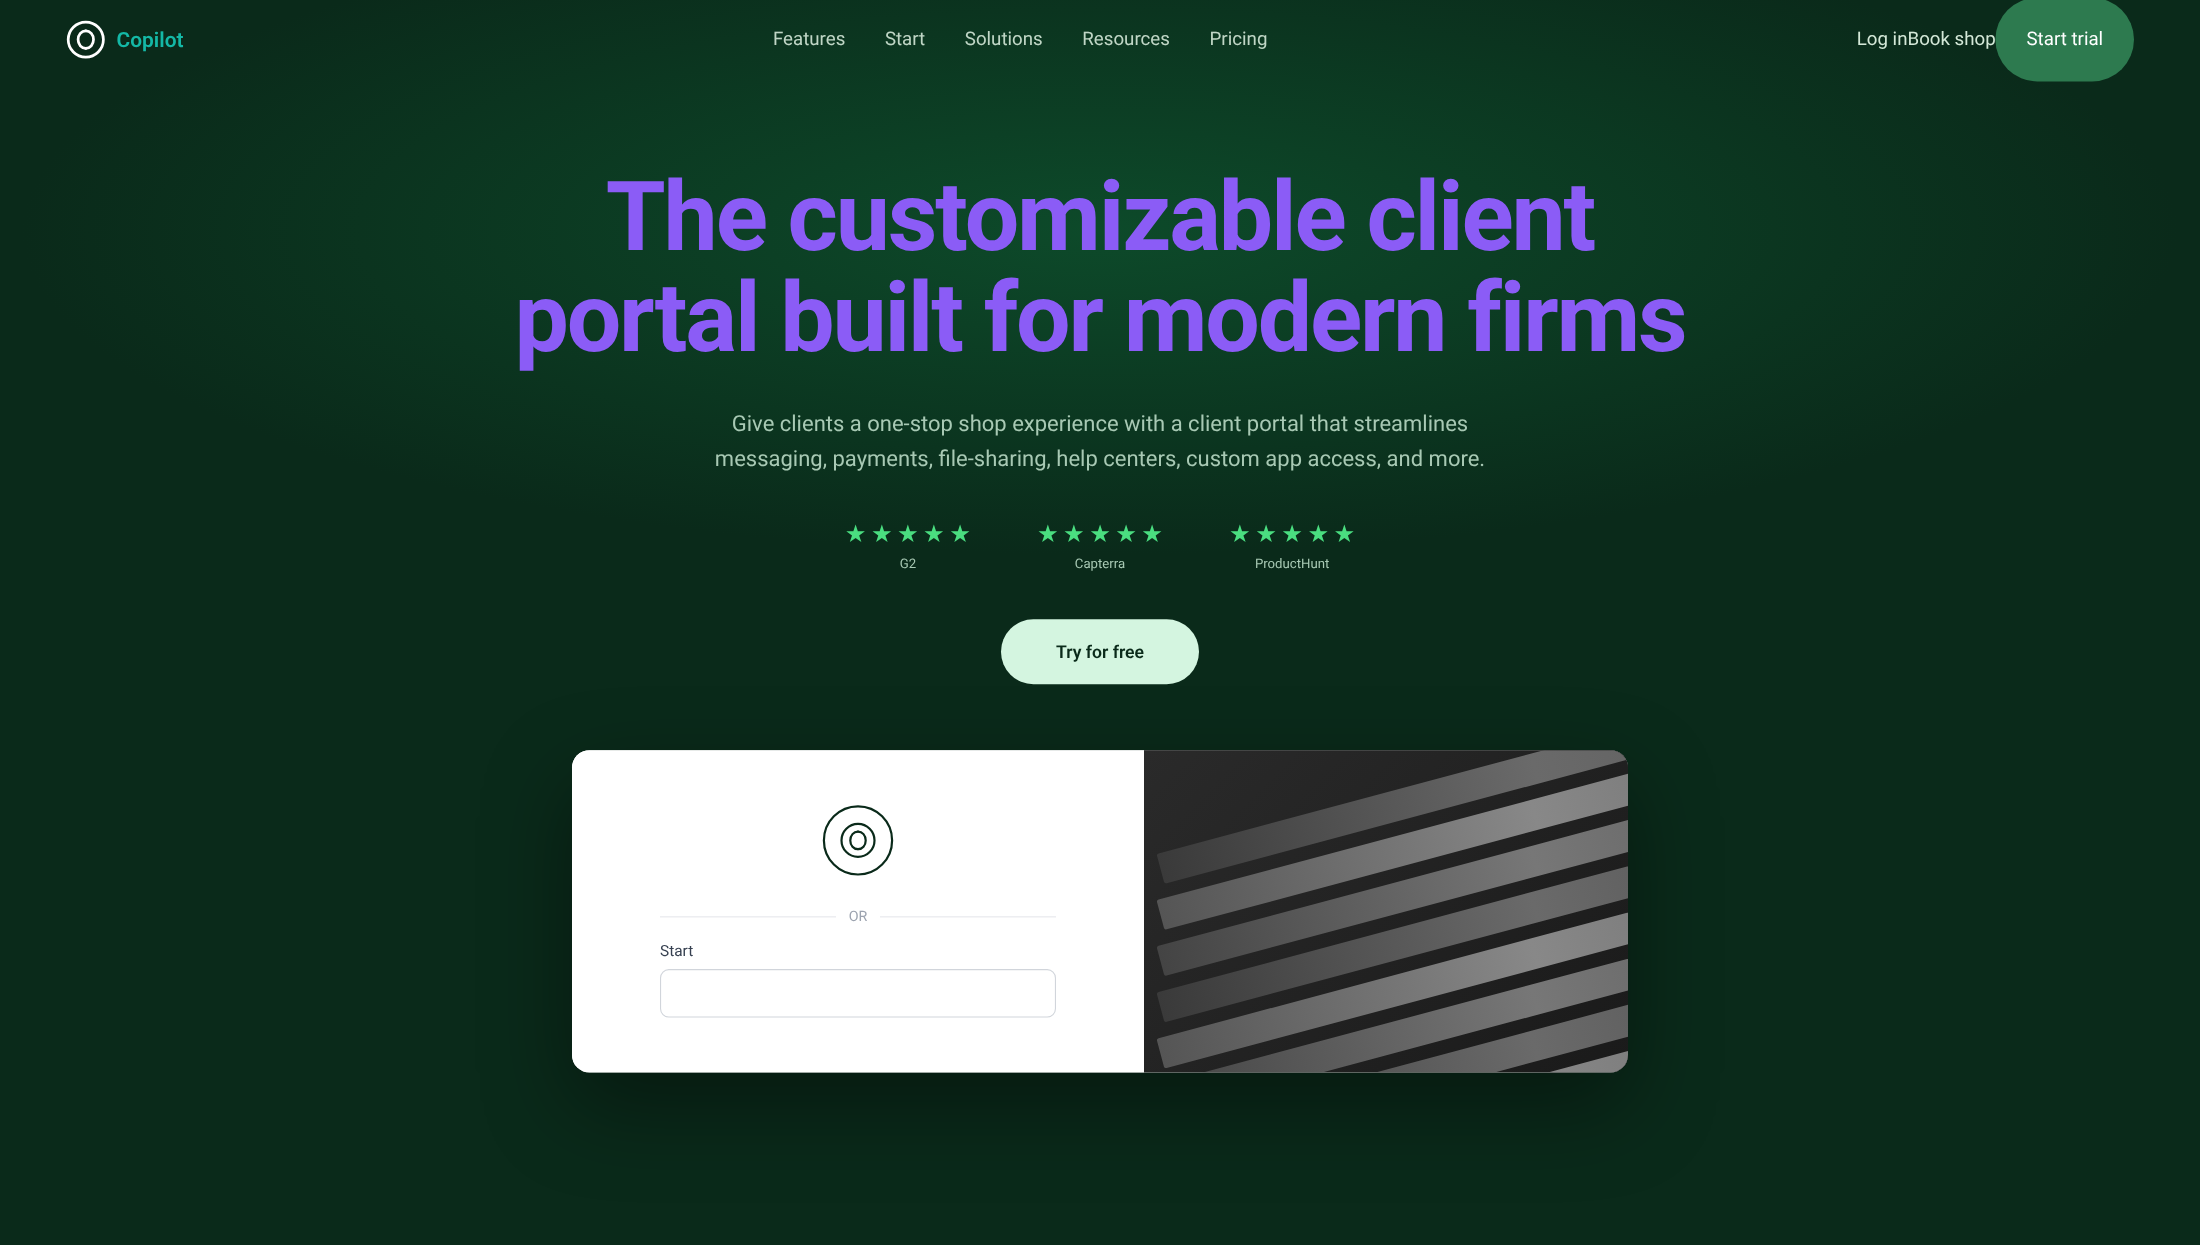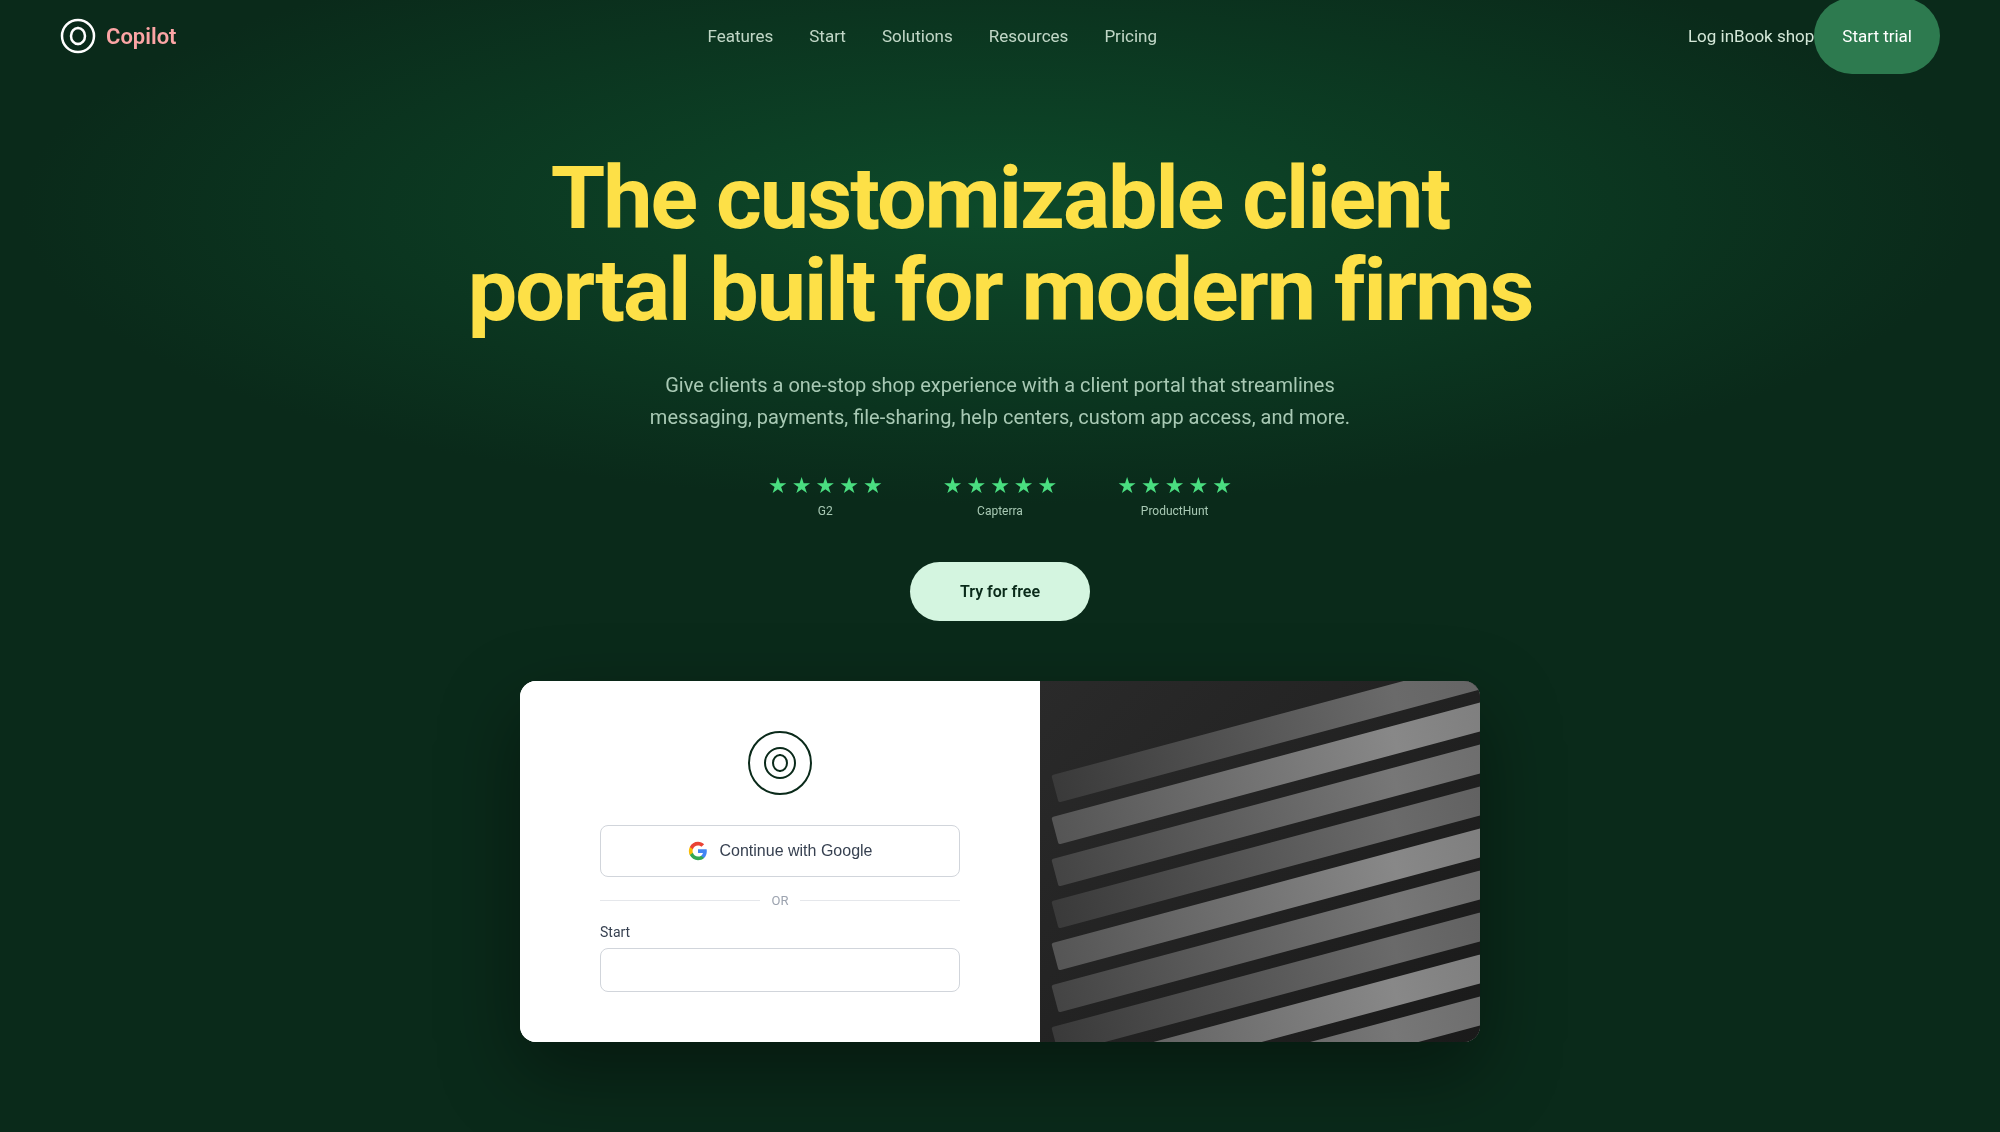--- a/index.html
+++ b/index.html
@@ -34,23 +34,23 @@
       text-decoration: none;
       color: white;
     }
 
     .logo-icon {
       width: 36px;
       height: 36px;
     }
 
     .logo-text {
-      font-size: 22px;
+      font-size: 19px;
       font-weight: 600;
-      color: #fca5a5;
+      color: #14b8a6;
     }
 
     .nav-links {
       display: flex;
       align-items: center;
       gap: 36px;
       list-style: none;
     }
 
     .nav-links a {
@@ -103,21 +103,21 @@
       right: 0;
       height: 700px;
       background: radial-gradient(ellipse 70% 60% at 50% 30%, #0d4a2a 0%, #0a2a1a 70%);
       pointer-events: none;
     }
 
     .hero-title {
       font-size: 88px;
       font-weight: 700;
       line-height: 1.05;
-      color: #fde047;
+      color: #8b5cf6;
       margin-bottom: 32px;
       letter-spacing: -2px;
       max-width: 1100px;
       margin-left: auto;
       margin-right: auto;
     }
 
     .hero-subtitle {
       font-size: 20px;
       color: #a8c9b4;
@@ -388,29 +388,20 @@
       <div class="copilot-logo-card">
         <div class="copilot-logo-circle">
           <svg width="36" height="36" viewBox="0 0 36 36" fill="none" xmlns="http://www.w3.org/2000/svg">
             <circle cx="18" cy="18" r="15" stroke="#0a2a1a" stroke-width="2" fill="none"></circle>
             <path d="M18 10 C14 10, 11 13.5, 11 18 C11 22.5, 14 26, 18 26" stroke="#0a2a1a" stroke-width="2" fill="none" stroke-linecap="round"></path>
             <path d="M18 10 C22 10, 25 13.5, 25 18 C25 22.5, 22 26, 18 26" stroke="#0a2a1a" stroke-width="2" fill="none" stroke-linecap="round"></path>
           </svg>
         </div>
       </div>
 
-      <button class="google-btn">
-        <svg class="google-icon" viewBox="0 0 24 24">
-          <path d="M22.56 12.25c0-.78-.07-1.53-.2-2.25H12v4.26h5.92c-.26 1.37-1.04 2.53-2.21 3.31v2.77h3.57c2.08-1.92 3.28-4.74 3.28-8.09z" fill="#4285F4"></path>
-          <path d="M12 23c2.97 0 5.46-.98 7.28-2.66l-3.57-2.77c-.98.66-2.23 1.06-3.71 1.06-2.86 0-5.29-1.93-6.16-4.53H2.18v2.84C3.99 20.53 7.7 23 12 23z" fill="#34A853"></path>
-          <path d="M5.84 14.09c-.22-.66-.35-1.36-.35-2.09s.13-1.43.35-2.09V7.07H2.18C1.43 8.55 1 10.22 1 12s.43 3.45 1.18 4.93l2.85-2.22.81-.62z" fill="#FBBC05"></path>
-          <path d="M12 5.38c1.62 0 3.06.56 4.21 1.64l3.15-3.15C17.45 2.09 14.97 1 12 1 7.7 1 3.99 3.47 2.18 7.07l3.66 2.84c.87-2.6 3.3-4.53 6.16-4.53z" fill="#EA4335"></path>
-        </svg>
-        <span>Continue with Google</span>
-      </button>
 
       <div class="or-divider">
         <span class="or-text">OR</span>
       </div>
 
       <div class="email-label">Start</div>
       <input class="email-input" type="email" style="">
     </div>
 
     <div class="card-right">

